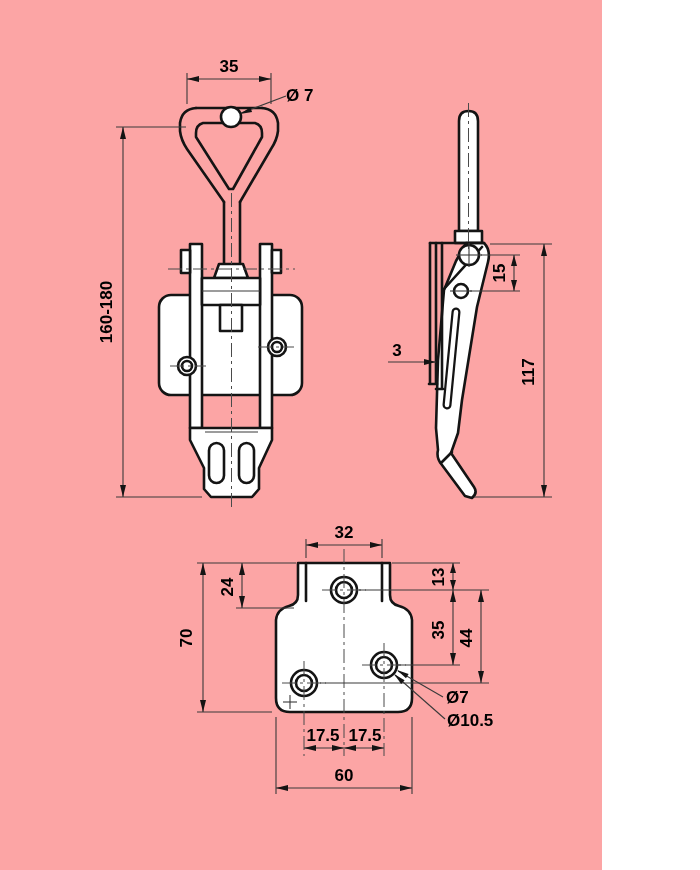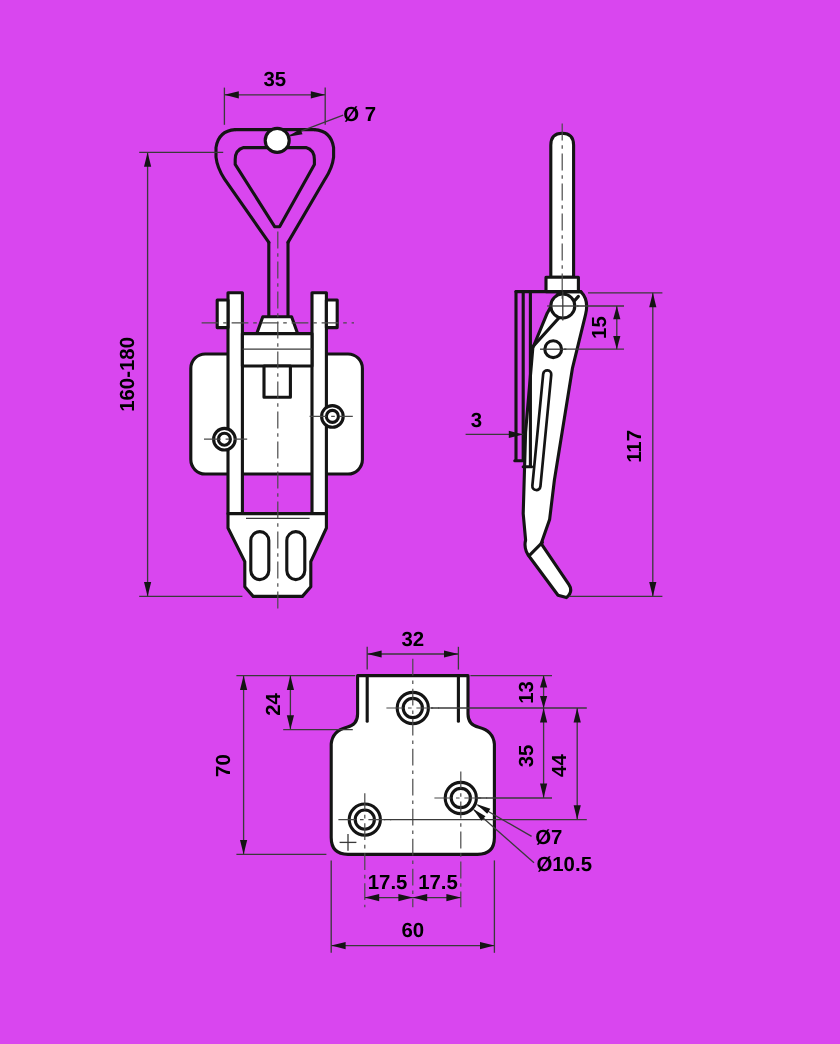--- a/index.html
+++ b/index.html
@@ -1,16 +1,16 @@
 <!DOCTYPE html>
 <html><head>
 <meta charset="utf-8">
 <style>
   html,body{margin:0;padding:0;background:#fff;}
-  .stage{position:relative;width:700px;height:870px;background:#d946ef;overflow:hidden;}
+  .stage{position:relative;width:602px;height:870px;background:#fca5a5;overflow:hidden;}
   svg{display:block;}
   
   .th{fill:none;stroke:#141414;stroke-width:2.6;stroke-linejoin:round;stroke-linecap:round;}
   
   .thw{fill:#ffffff;stroke:#141414;stroke-width:2.6;stroke-linejoin:round;}
   
   .tn{fill:none;stroke:#3a3a3a;stroke-width:1.1;}
   
   .cl{fill:none;stroke:#4a4a4a;stroke-width:1;stroke-dasharray:14 4 3 4;}
   .ar{fill:#141414;stroke:none;}

